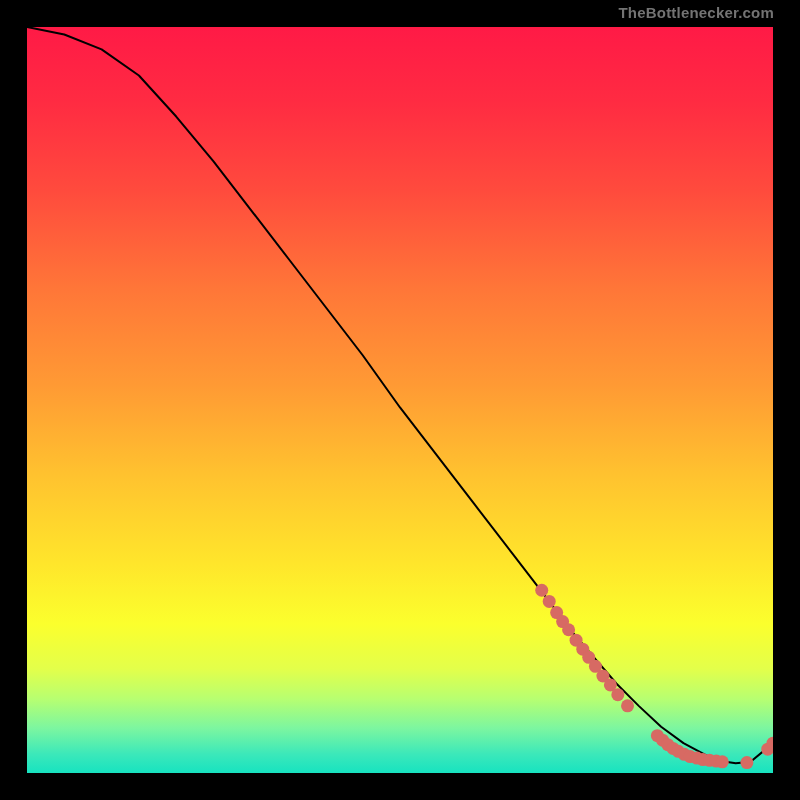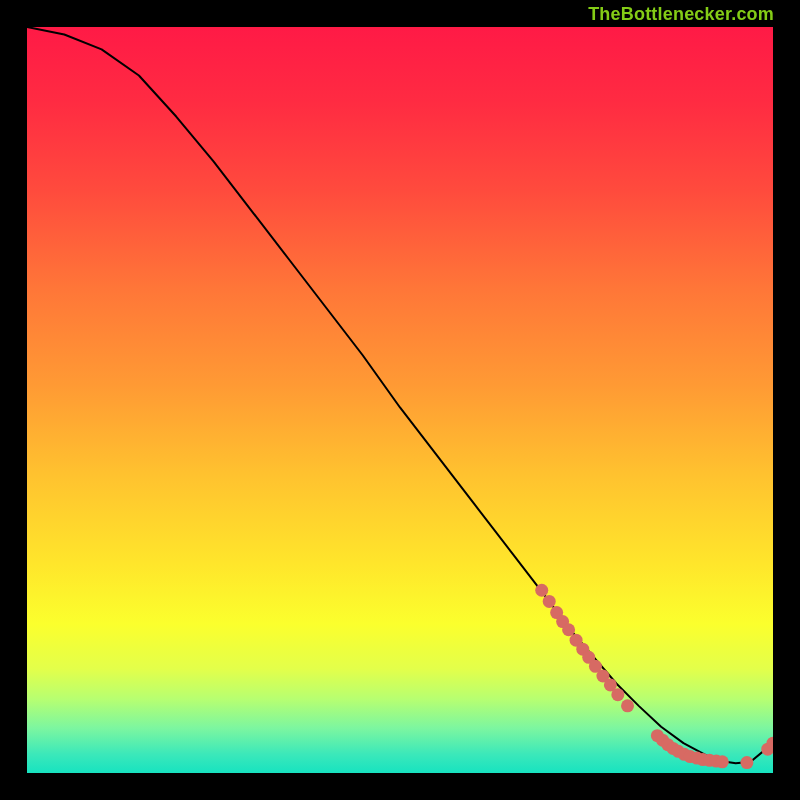--- a/index.html
+++ b/index.html
@@ -29,22 +29,22 @@
     left: 0; top: 0; right: 0; bottom: 0;
   }
   .overlay {
     position: absolute;
     left: 0; top: 0; right: 0; bottom: 0;
   }
   .watermark {
     position: absolute;
     top: 4px;
     right: 26px;
-    color: #84cc16;
-    font-size: 18px;
+    color: #737373;
+    font-size: 15px;
     font-weight: 600;
     letter-spacing: 0.2px;
     user-select: none;
     text-align: right;
   }
 </style>
 </head>
 <body>
 
 <div class="stage">

